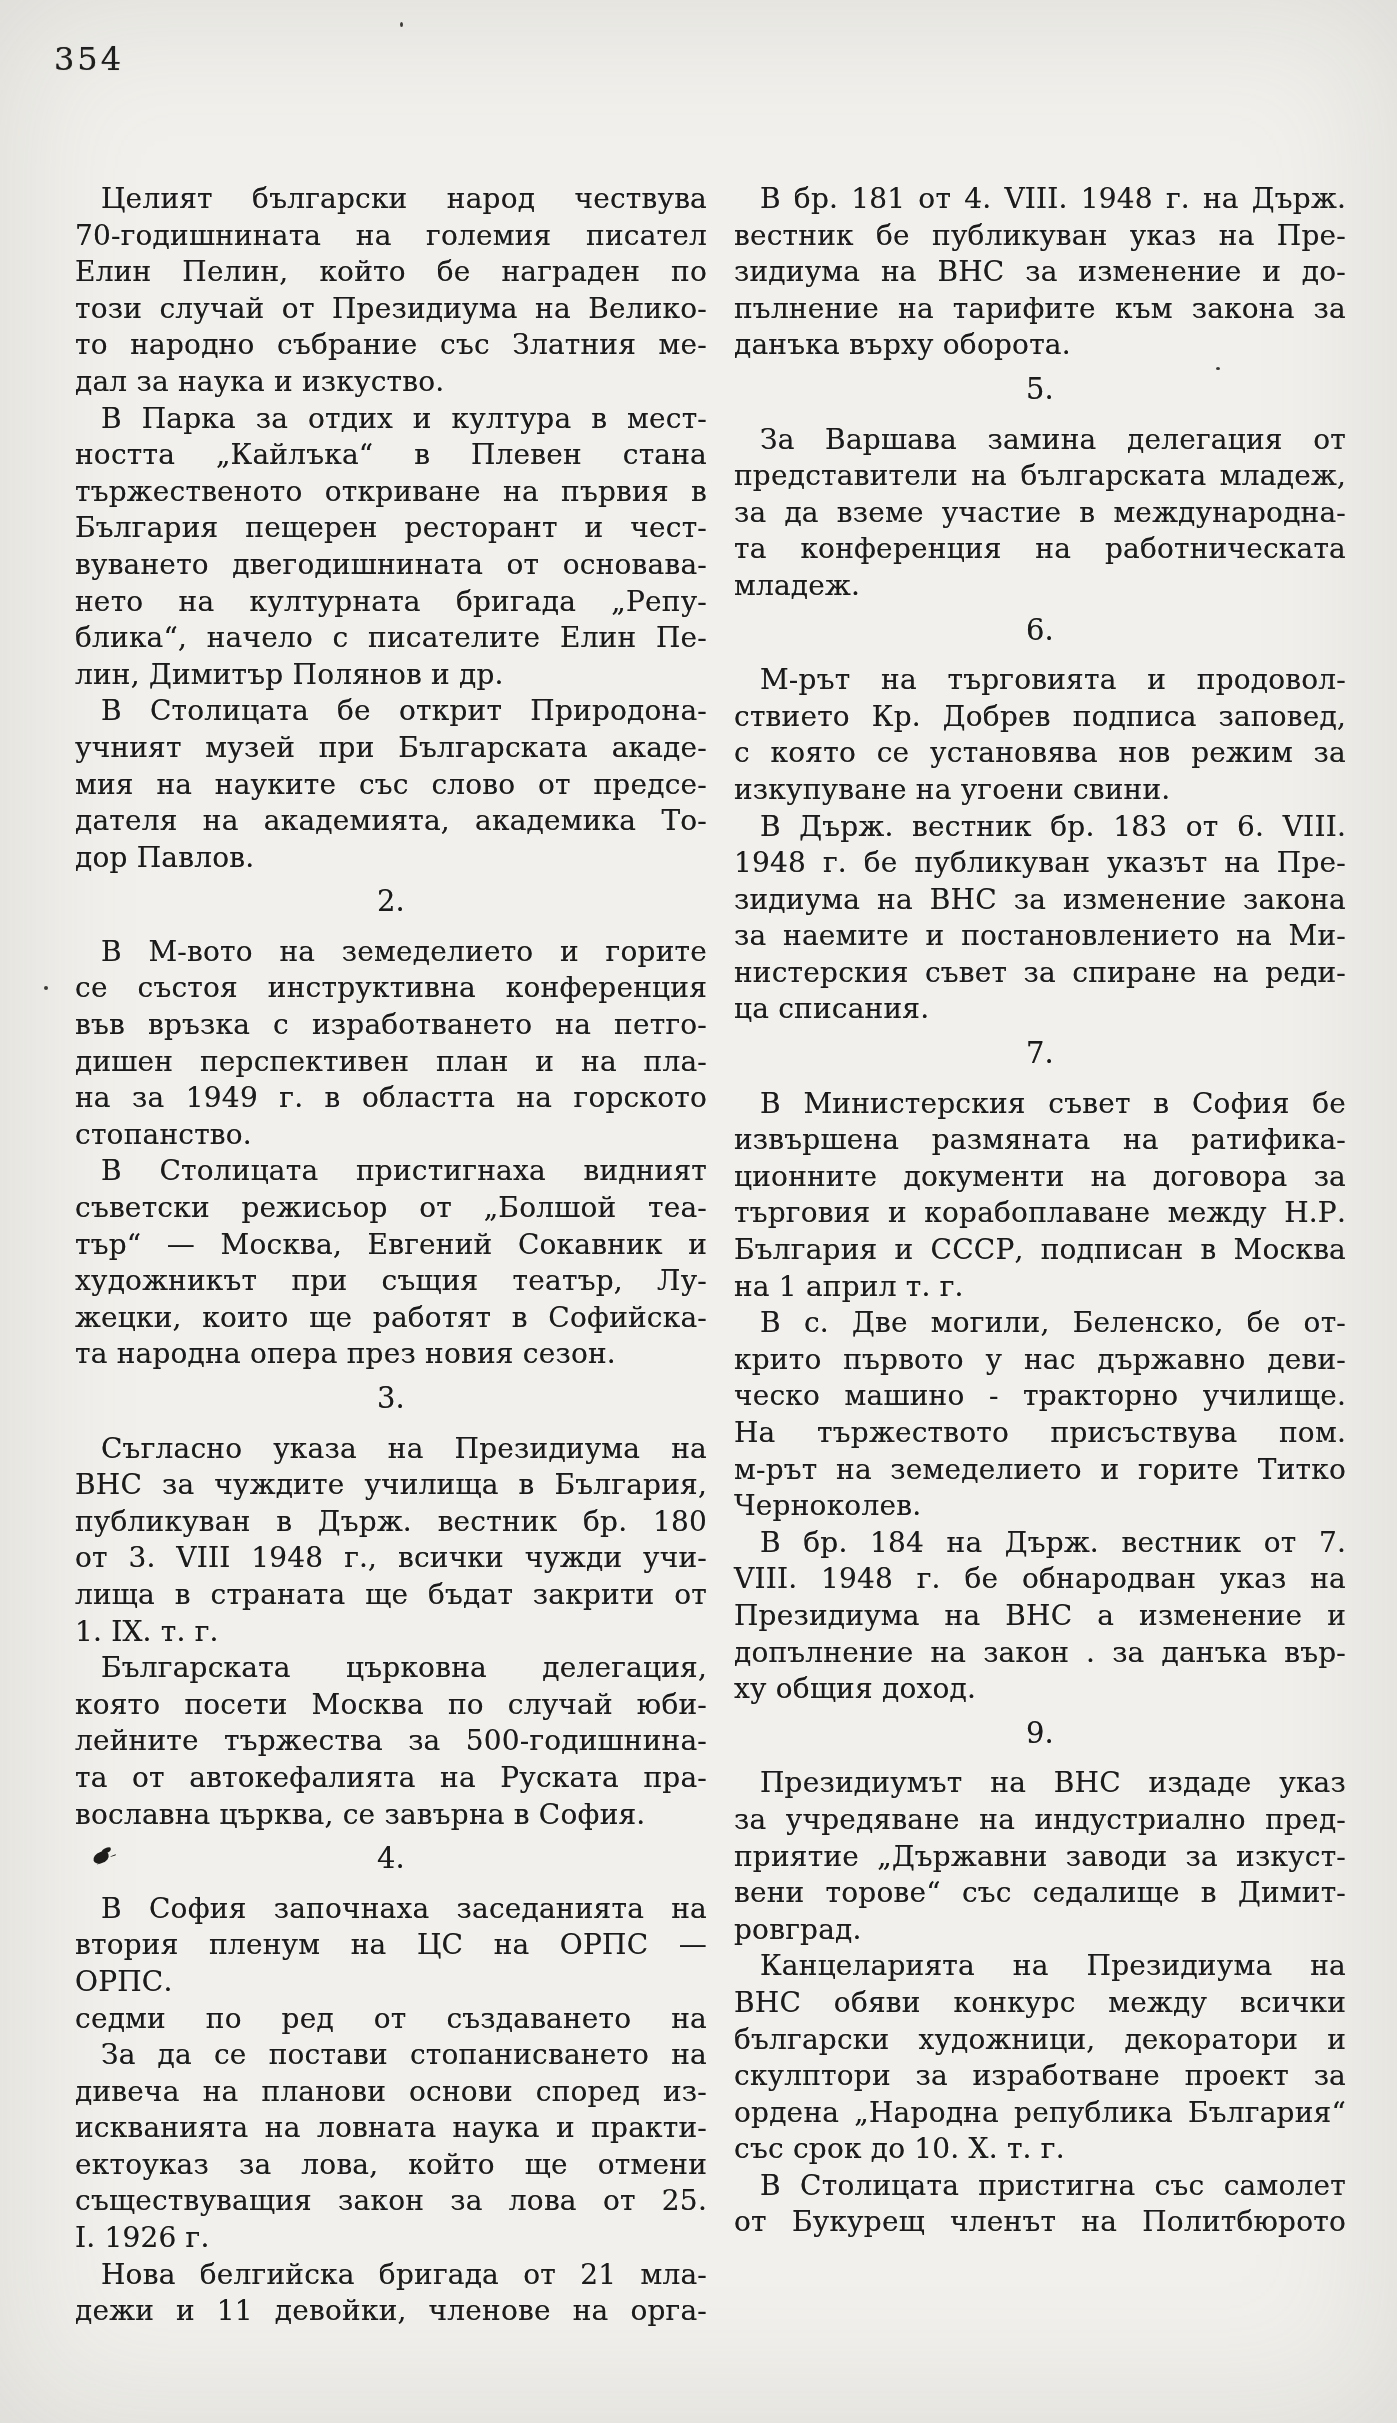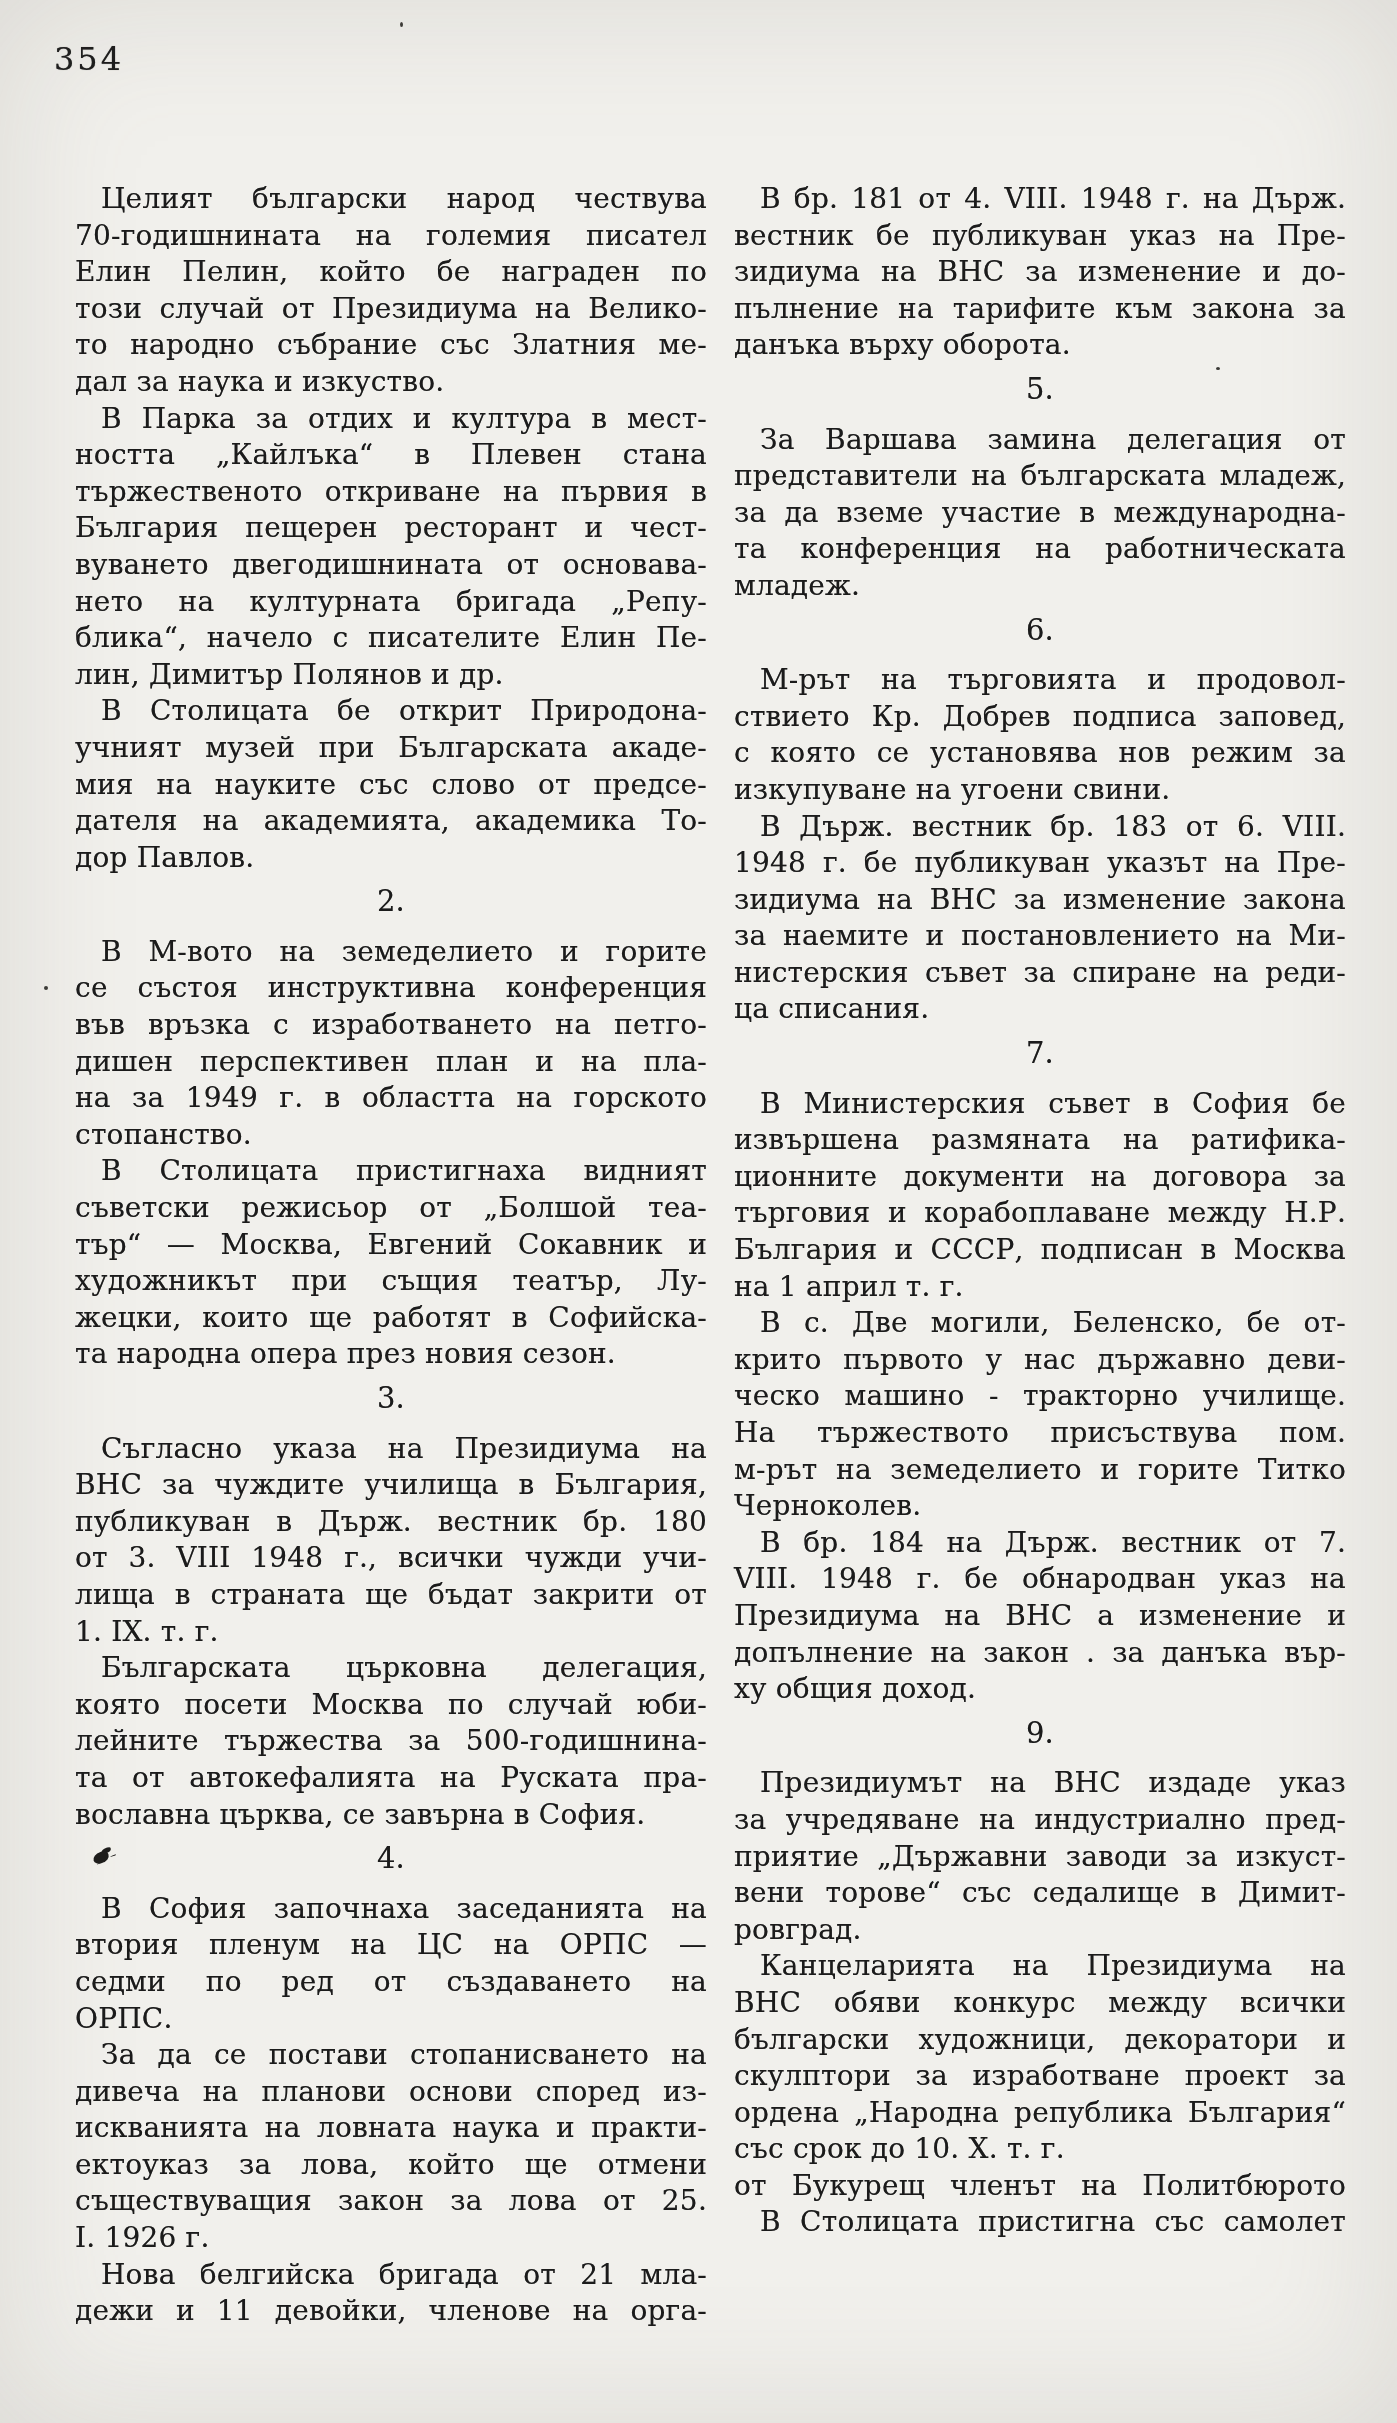--- a/index.html
+++ b/index.html
@@ -119,22 +119,22 @@
         <div class="line j ind">Българската църковна делегация,</div>
         <div class="line j">която посети Москва по случай юби-</div>
         <div class="line j">лейните тържества за 500-годишнина-</div>
         <div class="line j">та от автокефалията на Руската пра-</div>
         <div class="line">вославна църква, се завърна в София.</div>
       </div>
       <div class="heading"><span>4.</span><span class="smudge"></span></div>
       <div class="para">
         <div class="line j ind">В София започнаха заседанията на</div>
         <div class="line j">втория пленум на ЦС на ОРПС —</div>
+        <div class="line">ОРПС.</div>
         <div class="line j">седми по ред от създаването на</div>
-        <div class="line">ОРПС.</div>
       </div>
       <div class="para">
         <div class="line j ind">За да се постави стопанисването на</div>
         <div class="line j">дивеча на планови основи според из-</div>
         <div class="line j">искванията на ловната наука и практи-</div>
         <div class="line j">ектоуказ за лова, който ще отмени</div>
         <div class="line j">съществуващия закон за лова от 25.</div>
         <div class="line">I. 1926 г.</div>
       </div>
       <div class="para">
@@ -207,20 +207,20 @@
       </div>
       <div class="para">
         <div class="line j ind">Канцеларията на Президиума на</div>
         <div class="line j">ВНС обяви конкурс между всички</div>
         <div class="line j">български художници, декоратори и</div>
         <div class="line j">скулптори за изработване проект за</div>
         <div class="line j">ордена „Народна република България“</div>
         <div class="line">със срок до 10. X. т. г.</div>
       </div>
       <div class="para">
+        <div class="line j ind">В Столицата пристигна със самолет</div>
         <div class="line j">от Букурещ членът на Политбюрото</div>
-        <div class="line j ind">В Столицата пристигна със самолет</div>
       </div>
     </div>
   <div class="speck speck-1"></div>
   <div class="speck speck-2"></div>
   <div class="speck speck-3"></div>
 </div>
 
 </body></html>

